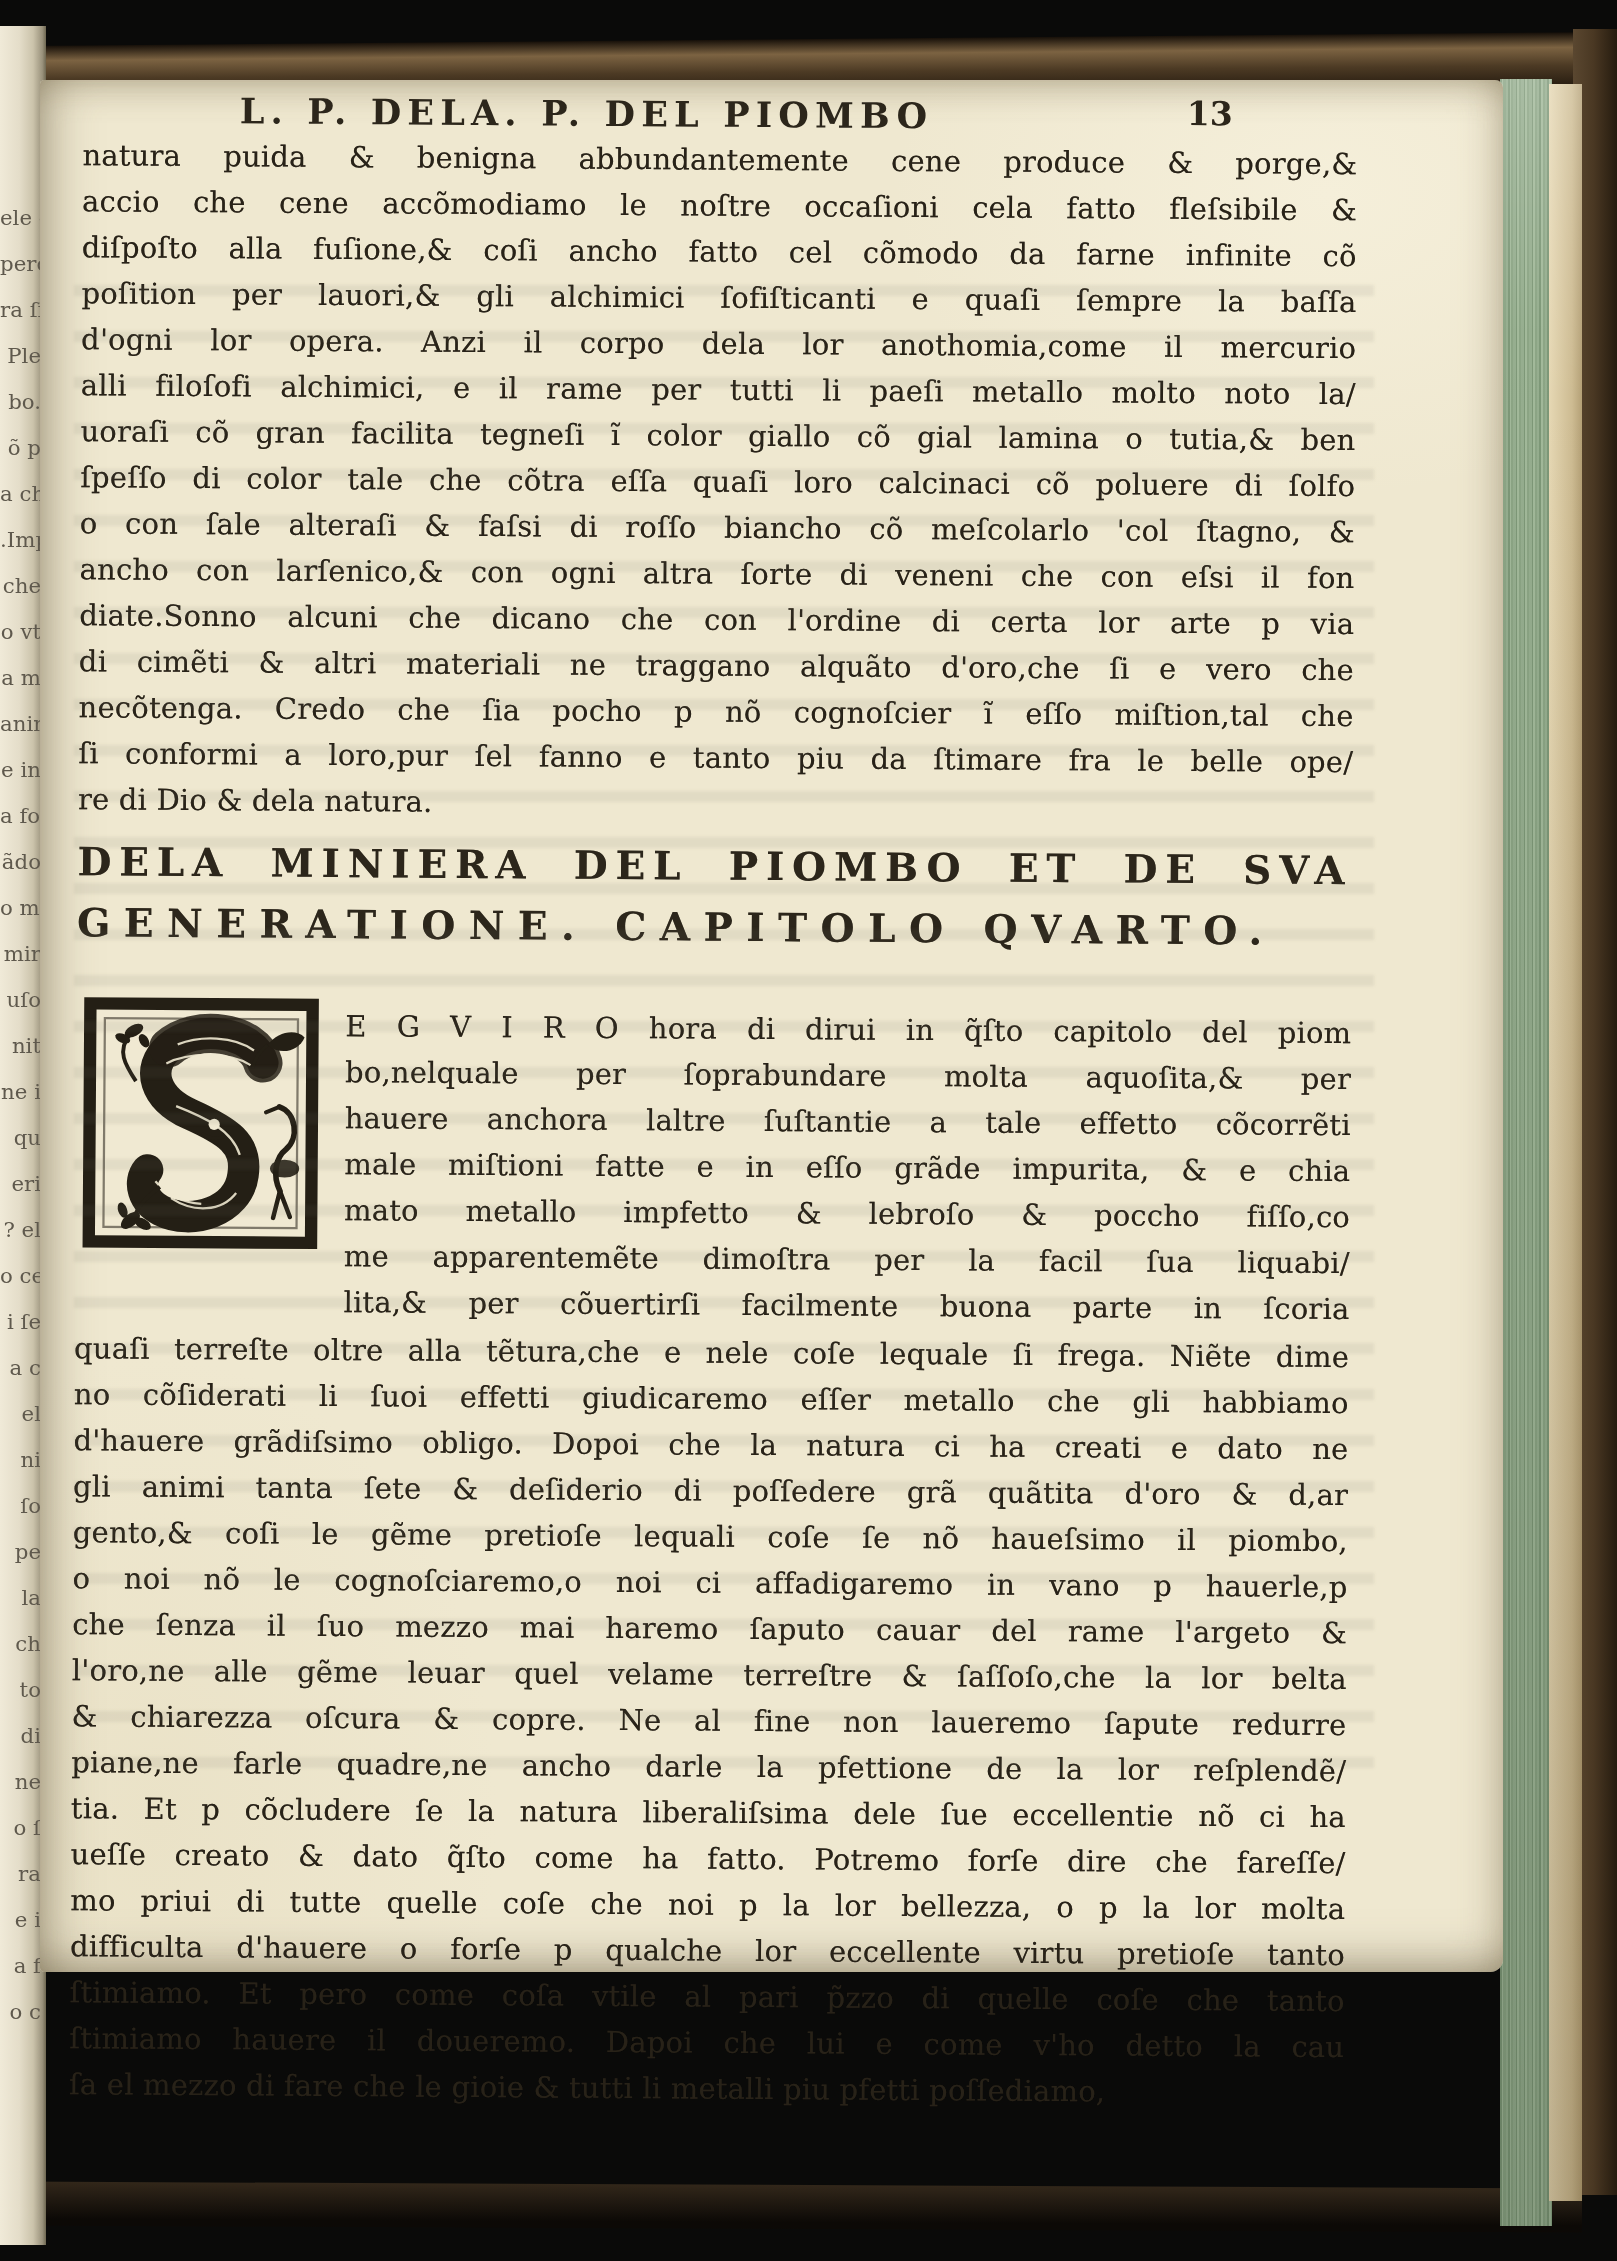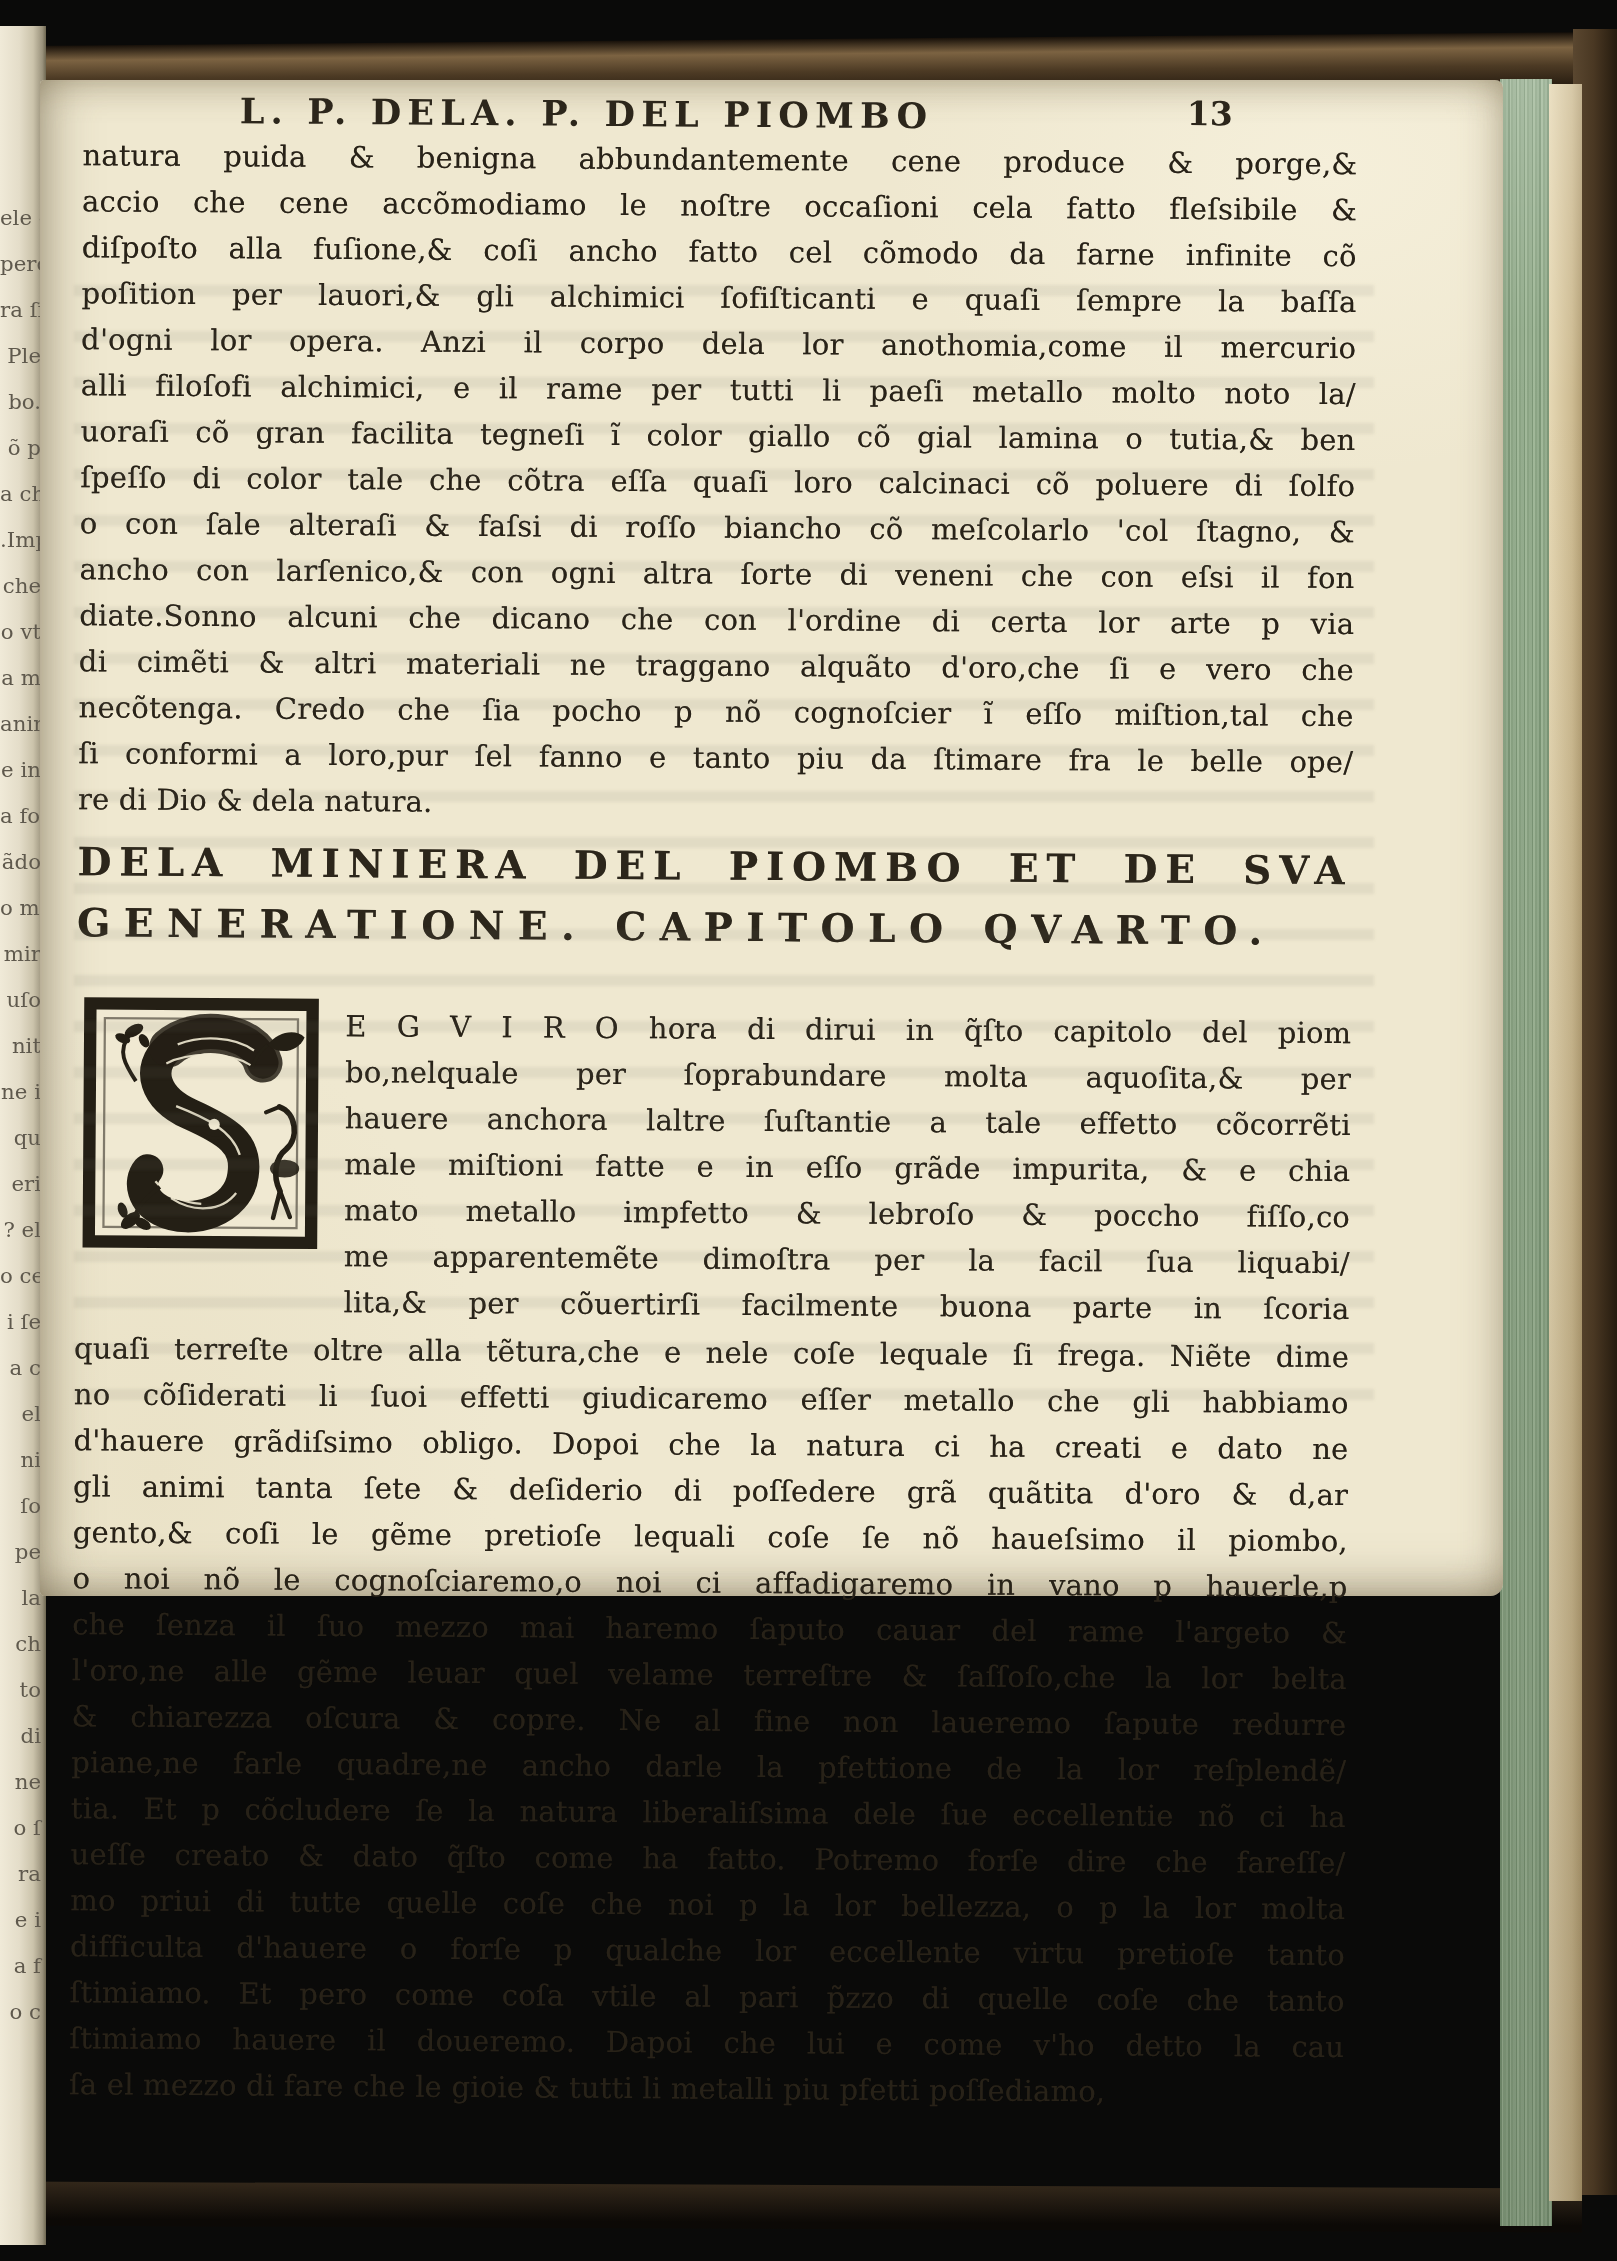--- a/index.html
+++ b/index.html
@@ -22,21 +22,21 @@
     background:
       linear-gradient(180deg,rgba(255,255,255,.2) 0%,rgba(0,0,0,0) 15%,rgba(60,45,20,.22) 100%),
       linear-gradient(90deg,#e6d8b4 0%,#cdbb92 70%,#b4a076 100%);}
   .prev-strip{position:absolute;left:0;top:26px;width:46px;height:2219px;overflow:hidden;
     background:linear-gradient(90deg,#f0ead8 0%,#e4ddc9 42%,#cbc3ab 72%,#9a927c 92%,#6e6751 100%);}
   .prev-strip .frag-col{padding-top:169px;}
   .frag{height:46px;line-height:46px;font-size:21.3px;color:#5f594d;text-align:right;
         padding-right:5px;white-space:nowrap;overflow:hidden;}
 
   
-  .page{position:absolute;left:40px;top:80px;width:1463px;height:1516px;
+  .page{position:absolute;left:40px;top:80px;width:1463px;height:1892px;
     border-radius:4.5px 7.9px 12.4px 4.5px;
     background:
       radial-gradient(730px 506px at 88% 6%, #f5efda 0%, rgba(245,239,218,0) 60%),
       radial-gradient(618px 843px at 8% 92%, #eae2c7 0%, rgba(234,226,199,0) 55%),
       #efe8d0;
     box-shadow:
       inset 27px 0 53px -23.6px rgba(96,84,58,.5),
       inset -23.6px 0 48px -23.6px rgba(120,104,70,.38),
       inset 0 21.3px 42px -23.6px rgba(120,104,70,.42),
       inset 0 -28px 53px -29px rgba(96,84,58,.55);}

